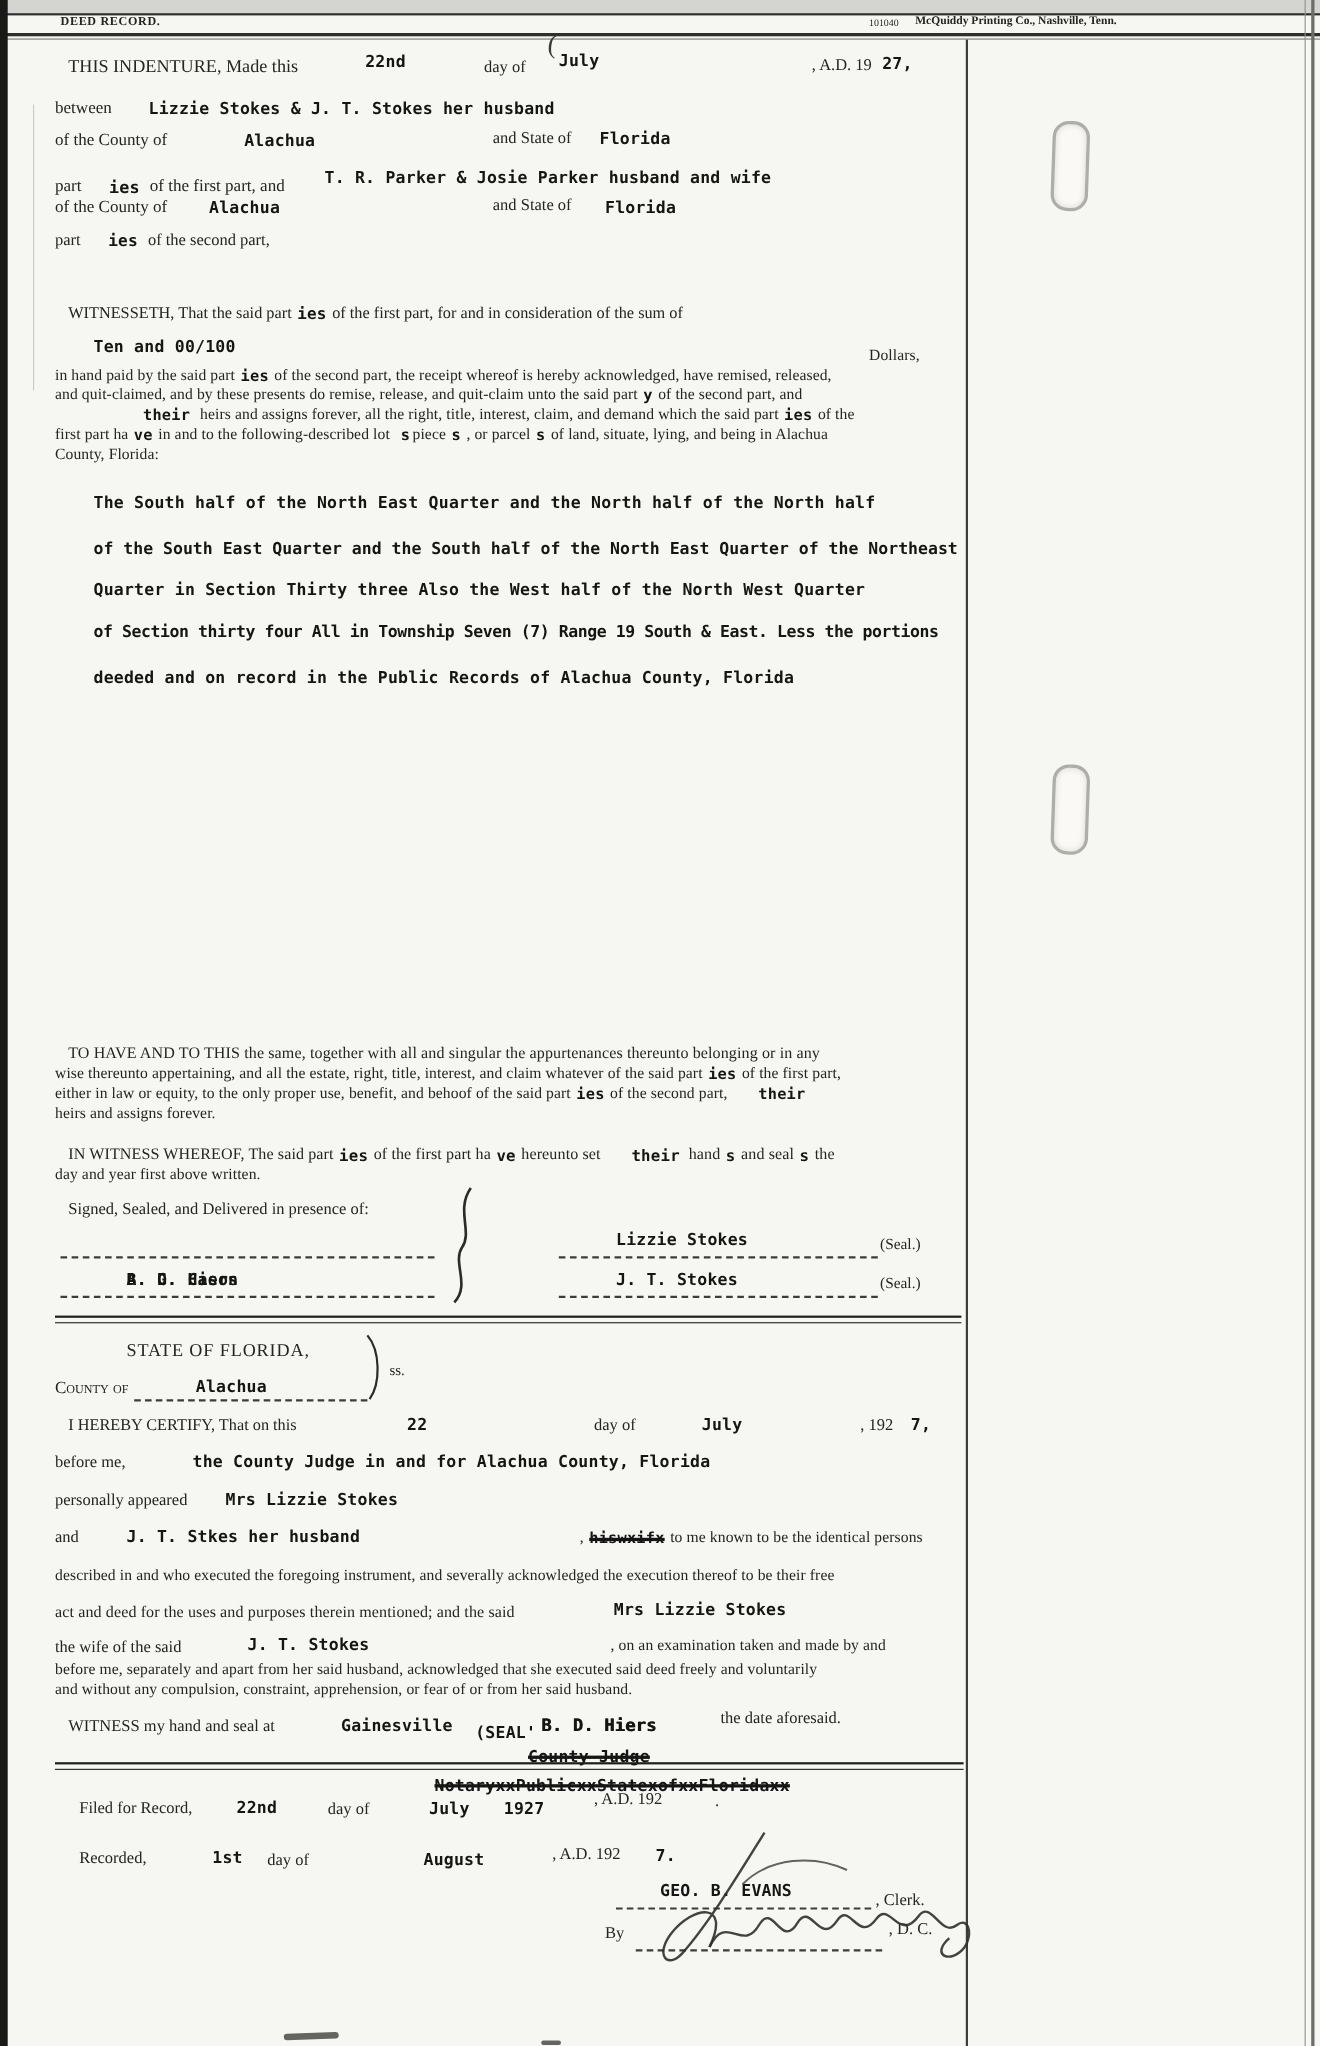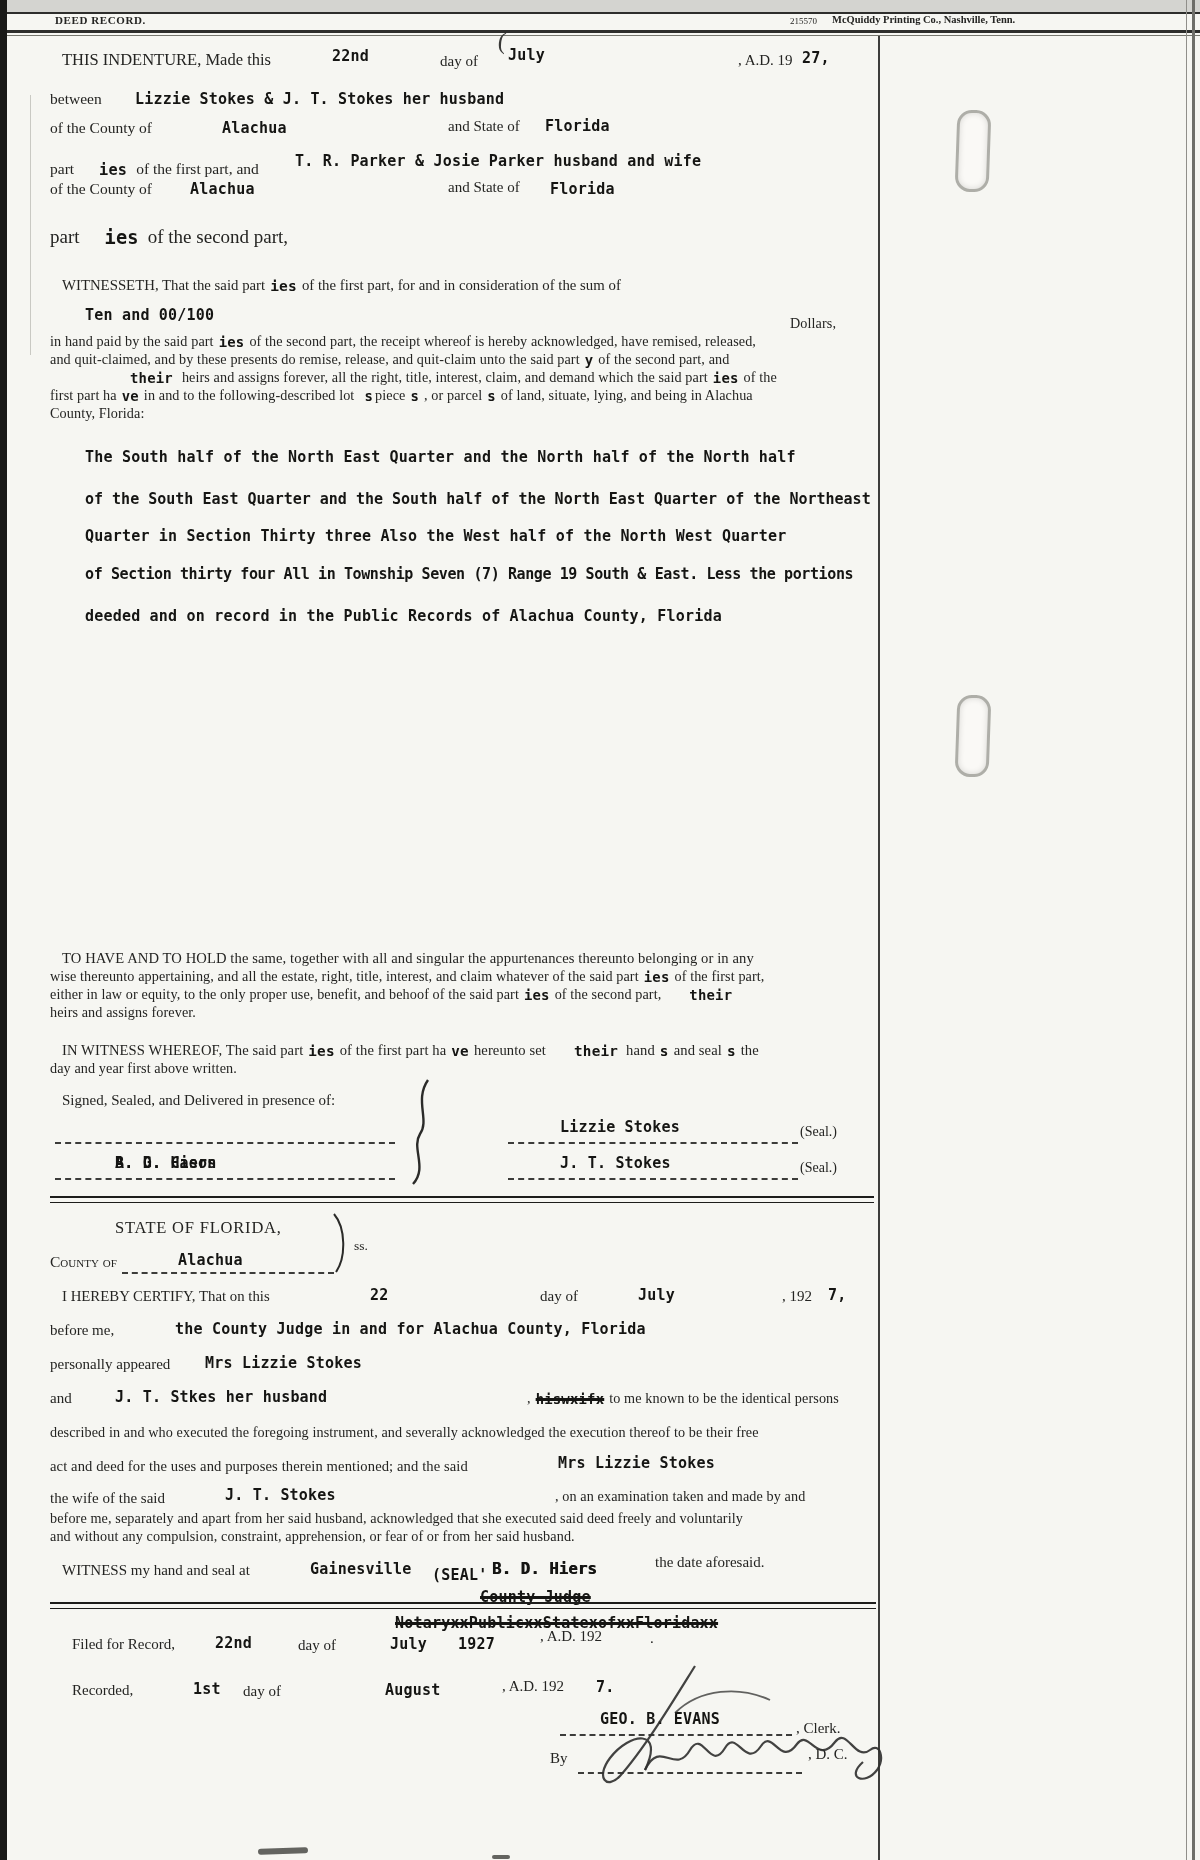--- a/index.html
+++ b/index.html
@@ -30,21 +30,21 @@
   svg{position:absolute;overflow:visible;}
 </style>
 </head>
 <body>
 
 <div class="page">
 
   <div class="hline" style="left:0;top:0;width:1200px;height:12px;background:#d4d4d0;"></div>
   <div class="hline" style="left:0;top:12px;width:1200px;height:2px;"></div>
   <div class="pr" style="left:55px;top:14px;font-size:11px;font-weight:700;letter-spacing:0.6px;text-align:center;">DEED RECORD.</div>
-  <div class="pr" style="left:790px;top:16px;font-size:9px;">215570</div>
+  <div class="pr" style="left:790px;top:16px;font-size:9px;">101040</div>
   <div class="pr" style="left:832px;top:14px;font-size:10.5px;font-weight:700;">McQuiddy Printing Co., Nashville, Tenn.</div>
   <div class="hline" style="left:0;top:30px;width:1200px;height:2.5px;"></div>
   <div class="hline" style="left:0;top:35px;width:1200px;height:1px;background:#77776f;"></div>
 
   <div class="vline" style="left:0;top:0;width:7px;height:1860px;background:#191917;"></div>
   <div class="vline" style="left:30px;top:95px;width:1px;height:260px;background:#c9c9c3;"></div>
   <div class="vline" style="left:878px;top:36px;width:2px;height:1824px;"></div>
   <div class="vline" style="left:1186px;top:0;width:1px;height:1860px;background:#908f8a;"></div>
   <div class="vline" style="left:1192px;top:0;width:3px;height:1860px;background:#6e6e69;"></div>
 
@@ -70,21 +70,21 @@
   <div class="pr op" style="left:50px;top:150px;font-size:15.5px;margin-top:10px;">
     <span>part</span><span class="tyi" style="margin:0 9px 0 25px;">ies</span><span>of the first part, and</span>
   </div>
   <div class="ty" style="left:295px;top:152px;">T. R. Parker &amp; Josie Parker husband and wife</div>
 
   <div class="pr op" style="left:50px;top:180px;font-size:15.5px;">of the County of</div>
   <div class="ty" style="left:190px;top:180px;">Alachua</div>
   <div class="pr" style="left:448px;top:179px;">and State of</div>
   <div class="ty" style="left:550px;top:180px;">Florida</div>
 
-  <div class="pr op" style="left:50px;top:226px;font-size:19px;">
+  <div class="pr op" style="left:50px;top:210px;font-size:15px;">
     <span>part</span><span class="tyi" style="margin:0 9px 0 25px;">ies</span><span>of the second part,</span>
   </div>
 
   <div class="pr mid" style="left:62px;top:277px;">
     <span>WITNESSETH, That the said part</span><span class="tyi gapS">ies</span><span>of the first part, for and in consideration of the sum of</span>
   </div>
   <div class="ty" style="left:85px;top:306px;">Ten and 00/100</div>
   <div class="pr dense" style="left:790px;top:315px;">Dollars,</div>
 
   <div class="pr dense" style="left:50px;top:333px;">
@@ -100,21 +100,21 @@
     <span>first part ha</span><span class="tyi gapS">ve</span><span>in and to the following-described lot</span><span class="tyi" style="margin-left:10px;">s</span><span style="margin-left:2px;">piece</span><span class="tyi gapS">s</span><span>, or parcel</span><span class="tyi gapS">s</span><span>of land, situate, lying, and being in Alachua</span>
   </div>
   <div class="pr dense" style="left:50px;top:405px;">County, Florida:</div>
 
   <div class="ty" style="left:85px;top:448px;">The South half of the North East Quarter and the North half of the North half</div>
   <div class="ty" style="left:85px;top:490px;letter-spacing:0;">of the South East Quarter and the South half of the North East Quarter of the Northeast</div>
   <div class="ty" style="left:85px;top:527px;">Quarter in Section Thirty three Also the West half of the North West Quarter</div>
   <div class="ty" style="left:85px;top:565px;letter-spacing:-0.4px;">of Section thirty four All in Township Seven (7) Range 19 South &amp; East. Less the portions</div>
   <div class="ty" style="left:85px;top:607px;">deeded and on record in the Public Records of Alachua County, Florida</div>
 
-  <div class="pr dense" style="left:62px;top:950px;font-size:14.6px;">TO HAVE AND TO HOLD the same, together with all and singular the appurtenances thereunto belonging or in any</div>
+  <div class="pr dense" style="left:62px;top:950px;font-size:14.6px;">TO HAVE AND TO THIS the same, together with all and singular the appurtenances thereunto belonging or in any</div>
   <div class="pr dense" style="left:50px;top:968px;">
     <span>wise thereunto appertaining, and all the estate, right, title, interest, and claim whatever of the said part</span><span class="tyi gapS">ies</span><span>of the first part,</span>
   </div>
   <div class="pr dense" style="left:50px;top:986px;">
     <span>either in law or equity, to the only proper use, benefit, and behoof of the said part</span><span class="tyi gapS">ies</span><span>of the second part,</span><span class="tyi bigGap">their</span>
   </div>
   <div class="pr dense" style="left:50px;top:1004px;">heirs and assigns forever.</div>
 
   <div class="pr dense" style="left:62px;top:1042px;font-size:14.6px;">
     <span>IN WITNESS WHEREOF, The said part</span><span class="tyi gapS">ies</span><span>of the first part ha</span><span class="tyi gapS">ve</span><span>hereunto set</span><span class="tyi bigGap">their</span><span>hand</span><span class="tyi gapS">s</span><span>and seal</span><span class="tyi gapS">s</span><span>the</span>

